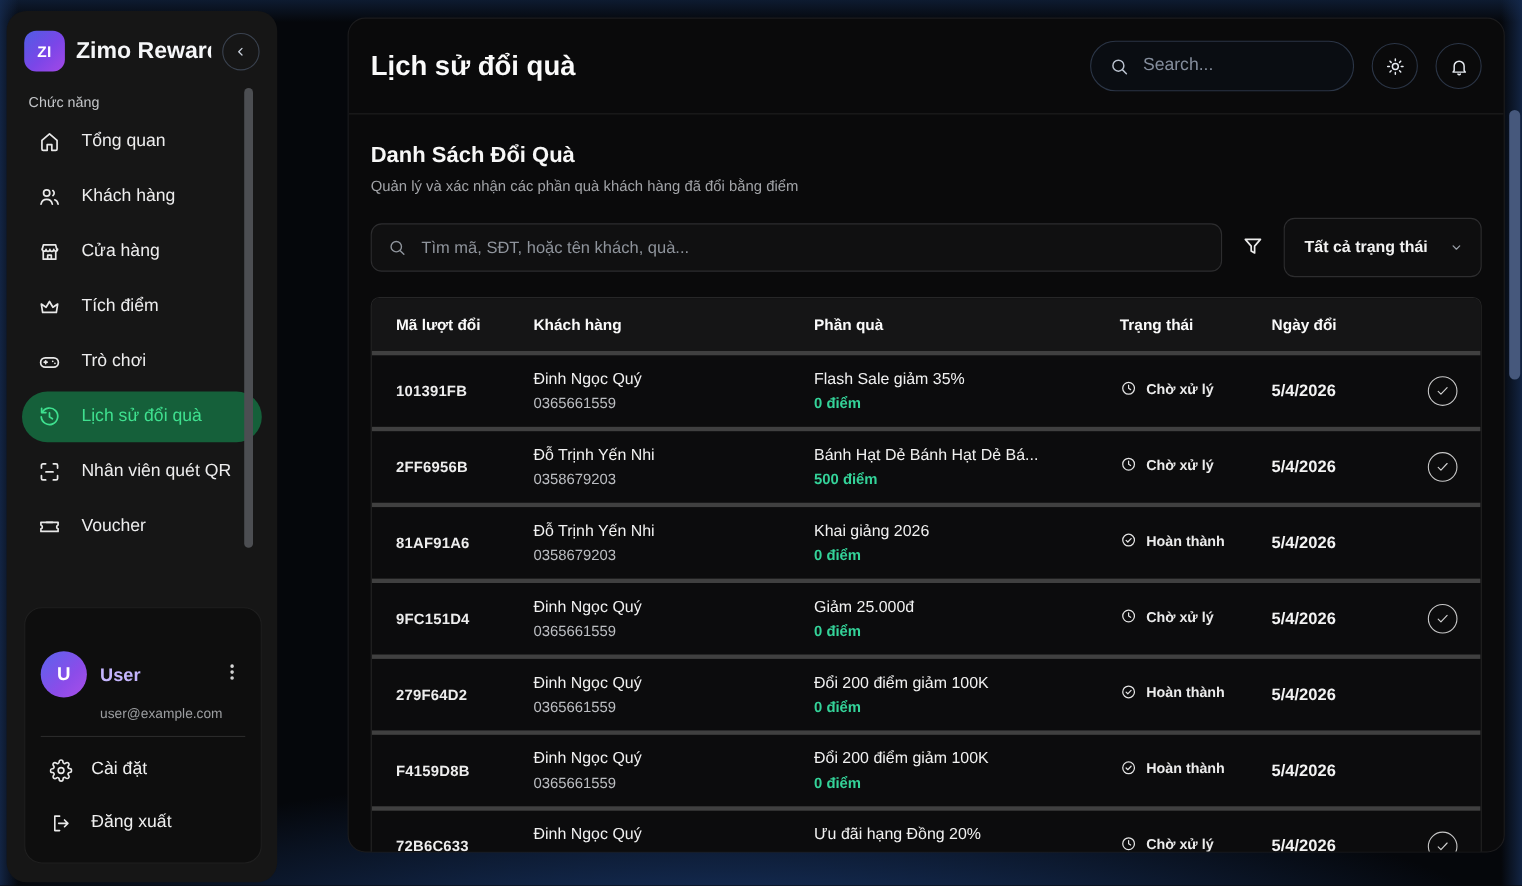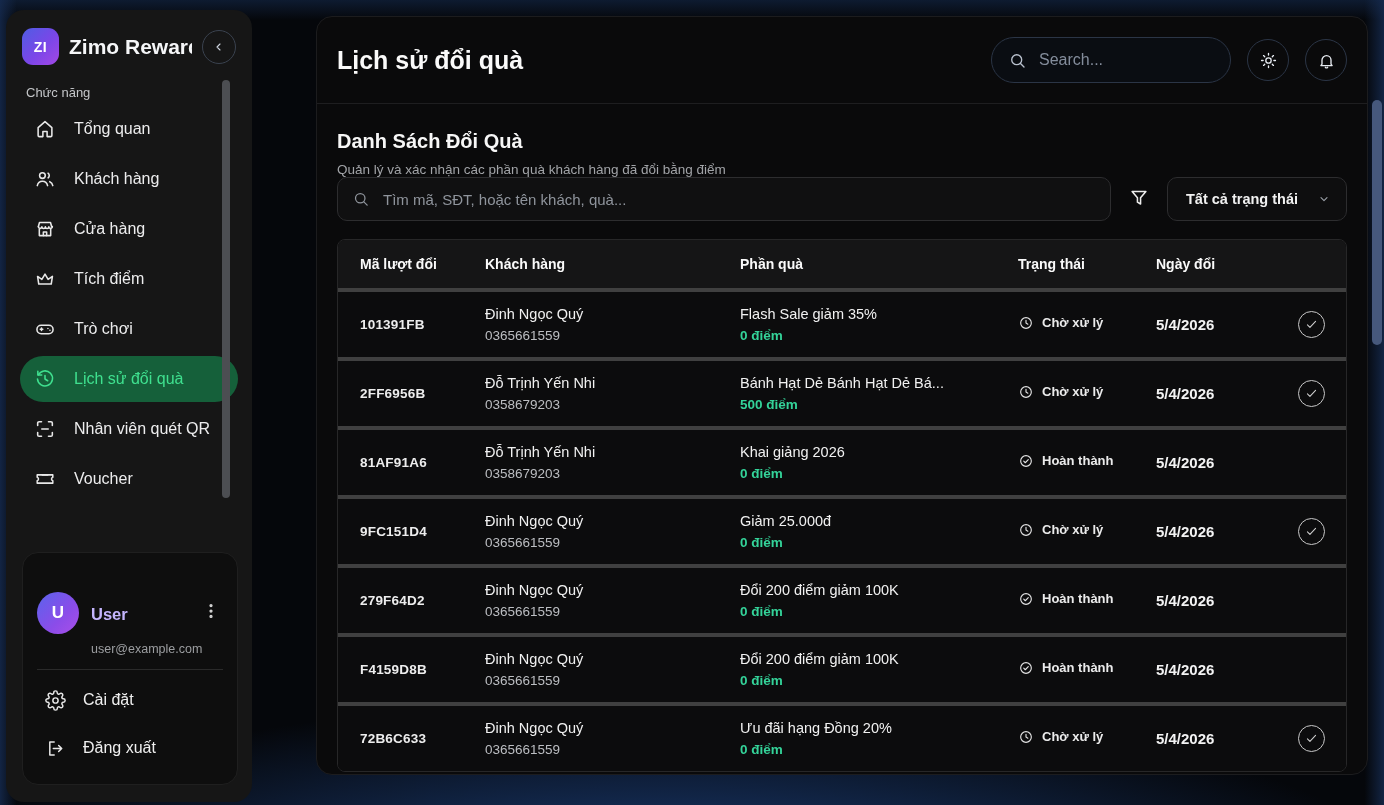--- a/index.html
+++ b/index.html
@@ -95,32 +95,32 @@
   .round-btn{
     width:42px;height:42px;border-radius:50%;border:1px solid #2b3546;background:transparent;
     display:flex;align-items:center;justify-content:center;color:#e8ecf2;cursor:pointer;
   }
   .round-btn .icn{width:19px;height:19px;}
 
   .content{padding:26px 20px 0 20px;}
   .sec-title{font-size:20px;font-weight:700;color:#f7f7f7;}
   .sec-sub{font-size:13.5px;color:#a2a4a8;margin-top:9px;}
 
-  .filter-row{display:flex;align-items:center;}
+  .filter-row{display:flex;align-items:center;margin-top:21px;}
   .t-search{
     flex:1;height:44px;border-radius:10px;border:1px solid #2d2d2f;background:#101011;
     display:flex;align-items:center;gap:11px;padding:0 14px;box-sizing:border-box;
   }
   .t-search .icn{width:18px;height:18px;color:#8f949c;}
   .t-search input{background:transparent;border:none;outline:none;color:#e8e8e8;font-size:15px;width:100%;font-family:inherit;}
   .t-search input::placeholder{color:#8f949c;}
   .funnel-btn{background:none;border:none;color:#ececec;width:24px;height:24px;padding:0;margin:0 16px;cursor:pointer;}
   .funnel-btn .icn{width:22px;height:22px;}
   .status-select{
-    width:180px;height:44px;border-radius:10px;border:1px solid #2d2d2f;background:#0e0e0f;
+    width:180px;height:54px;border-radius:10px;border:1px solid #2d2d2f;background:#0e0e0f;
     display:flex;align-items:center;justify-content:space-between;padding:0 14px 0 18px;
     box-sizing:border-box;cursor:pointer;
   }
   .status-select-label{font-size:14.5px;font-weight:600;color:#f1f1f1;}
   .status-select .icn{width:16px;height:16px;color:#9aa0a8;}
 
   .table{margin-top:18px;border:1px solid #272728;border-radius:8px;overflow:hidden;}
   .tr{display:grid;grid-template-columns:147px 255px 278px 138px 120px 1fr;align-items:center;}
   .thead{height:48px;background:#151516;}
   .th{font-size:14px;font-weight:700;color:#fafafa;}

